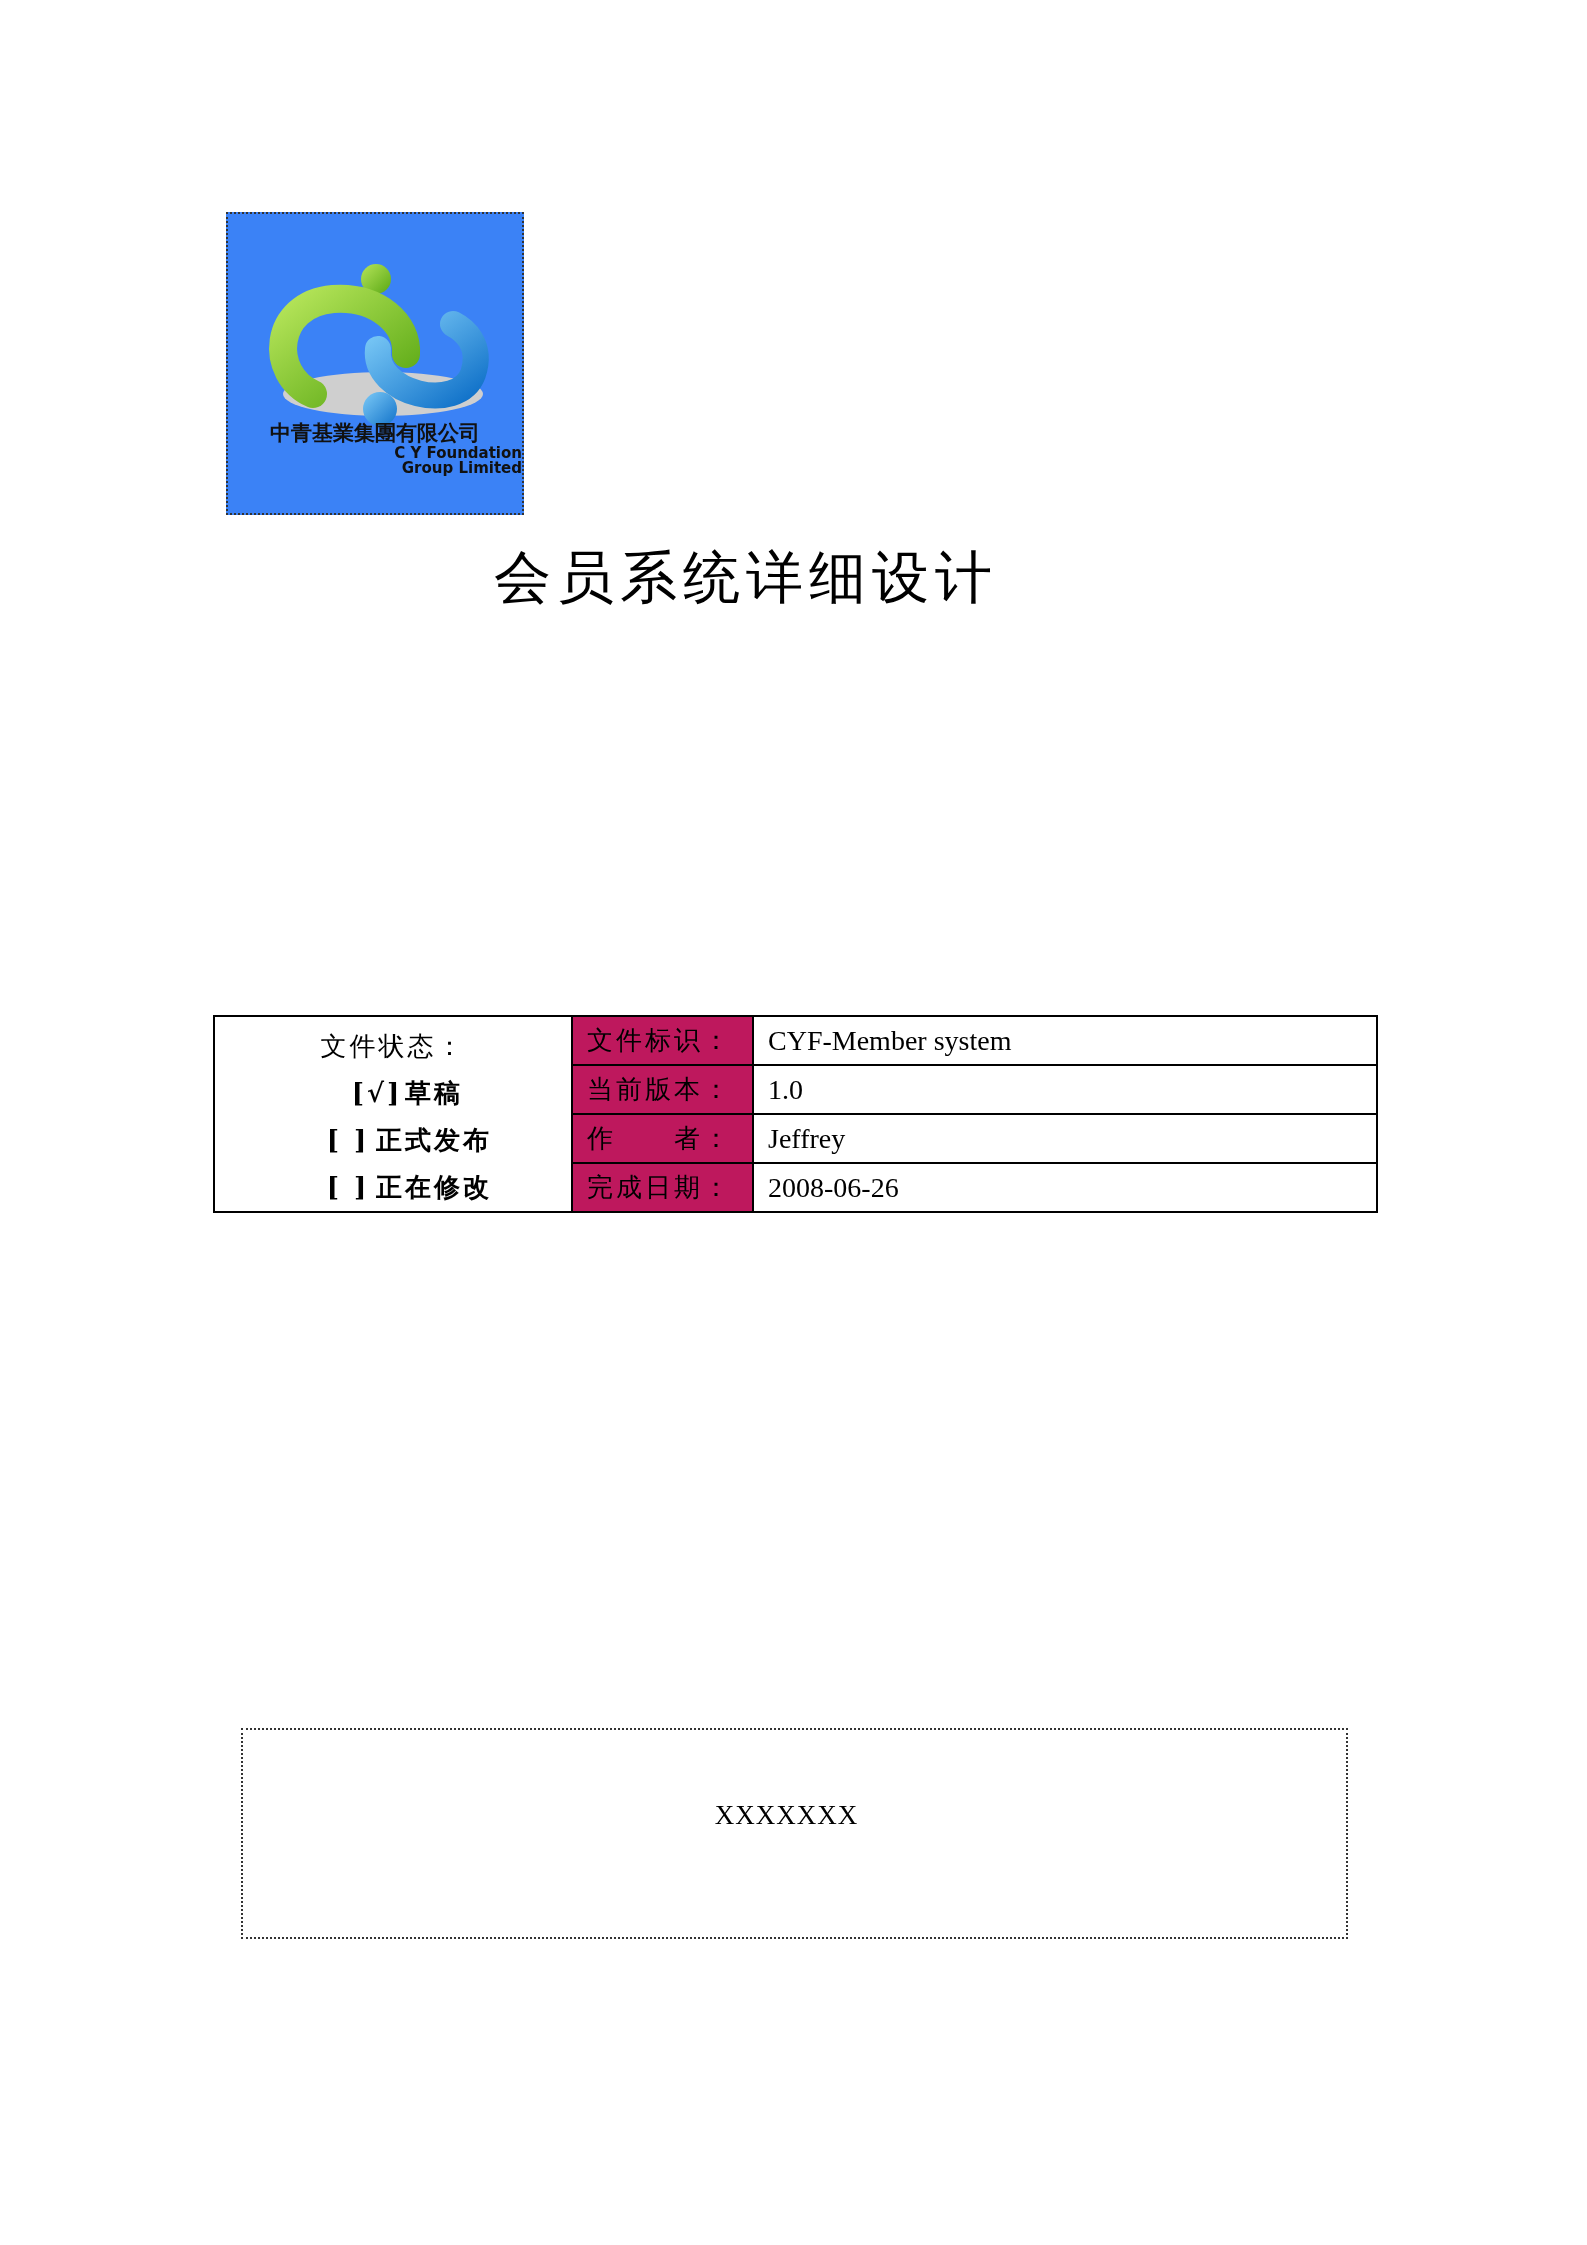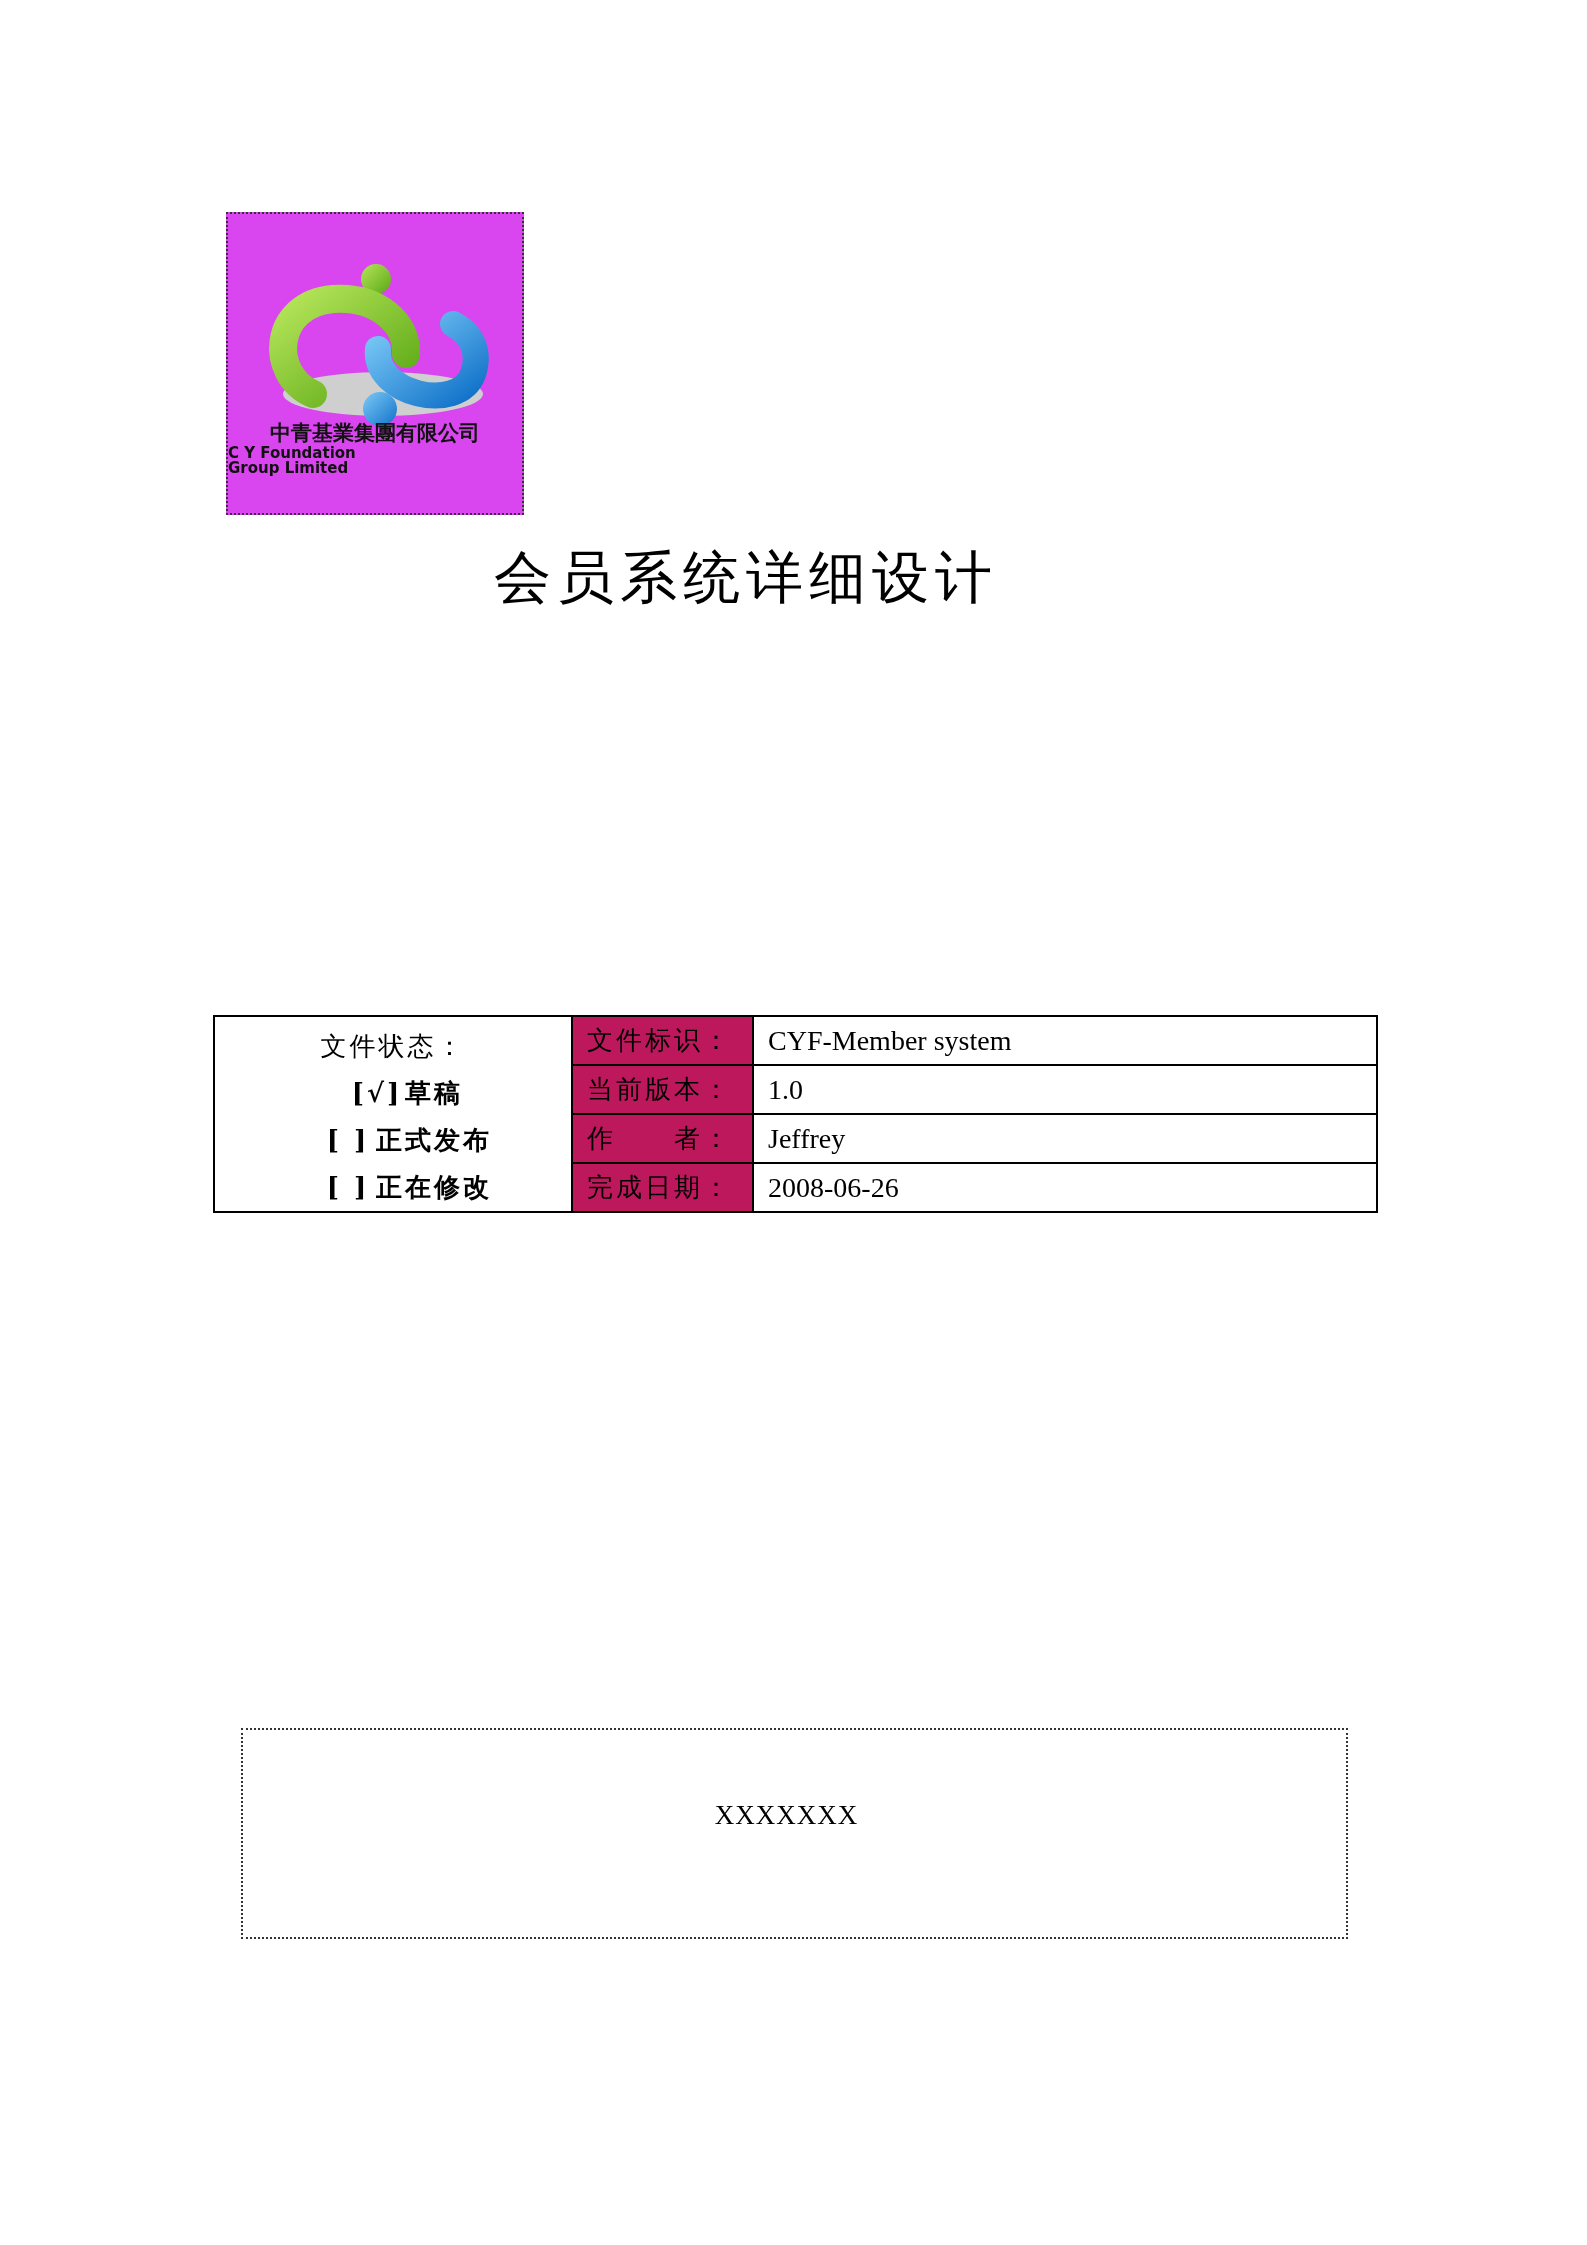--- a/index.html
+++ b/index.html
@@ -1,25 +1,25 @@
 <!DOCTYPE html>
 <html><head>
 <meta charset="utf-8">
 <style>
   html, body { margin: 0; padding: 0; background: #ffffff; }
   body { width: 1587px; height: 2245px; position: relative; overflow: hidden;
          font-family: "DejaVu Serif", "Liberation Serif", serif; color: #000; }
 
   .logo-box { position: absolute; left: 226px; top: 212px; width: 298px; height: 303px;
-              border: 2px dotted #333; box-sizing: border-box; background: #d946ef; }
+              border: 2px dotted #333; box-sizing: border-box; background: #3b82f6; }
   .logo-graphic { position: absolute; left: 30px; top: 30px; width: 240px; height: 190px; }
   .logo-cn { position: absolute; left: 0; right: 0; top: 205px; text-align: center;
              font-family: "DejaVu Sans", sans-serif; font-weight: bold; font-size: 21px;
              letter-spacing: 0px; color: #111; }
-  .logo-en { position: absolute; left: 0; right: 0; top: 232px; text-align: left;
+  .logo-en { position: absolute; left: 0; right: 0; top: 232px; text-align: right;
              font-family: "DejaVu Sans", sans-serif; font-weight: bold; font-size: 15px;
              line-height: 15px; color: #111; }
 
   .doc-title { position: absolute; left: 0; width: 1492px; top: 540px; text-align: center;
                font-size: 57px; letter-spacing: 6px; font-family: "DejaVu Serif", serif; font-weight: normal; }
 
   .info-table { position: absolute; left: 213px; top: 1015px; width: 1163px;
                 border-collapse: collapse; table-layout: fixed; font-size: 26px; }
   .info-table td { border: 2px solid #000; height: 44px; padding: 0 14px; vertical-align: middle;
                    white-space: nowrap; }

